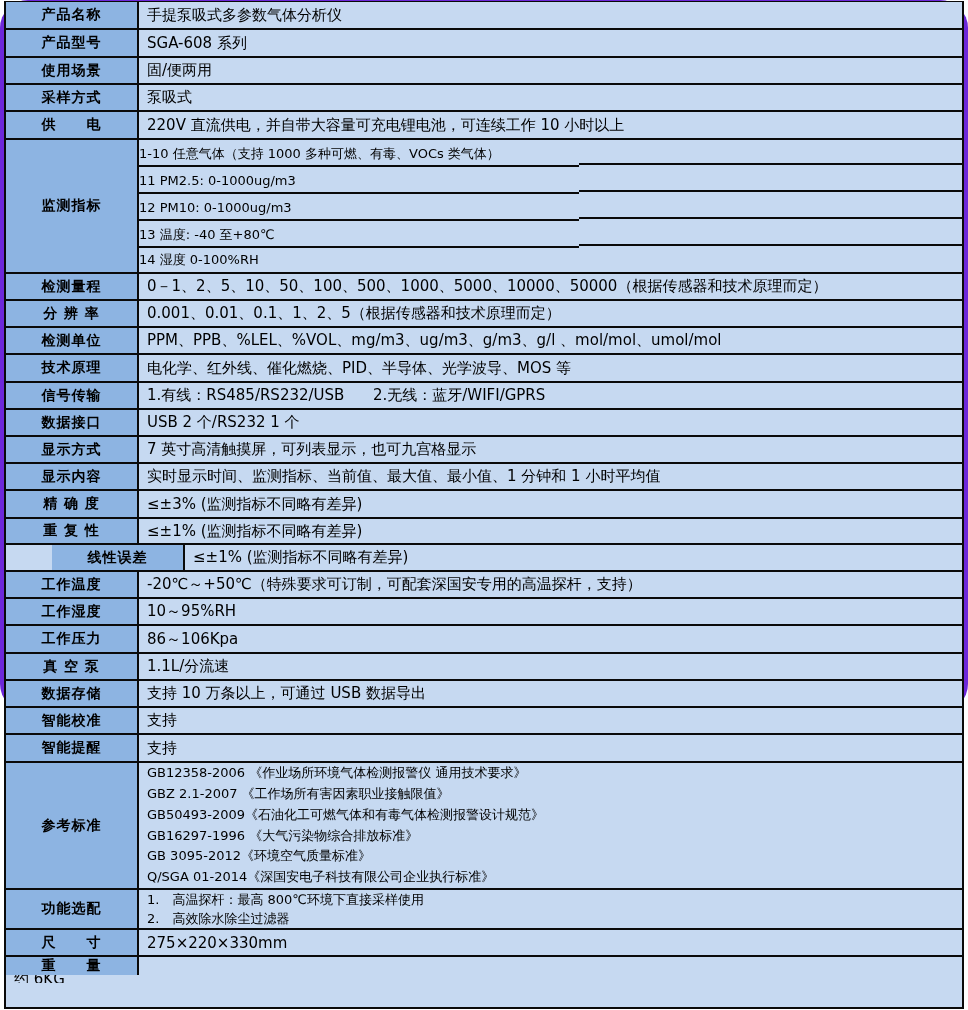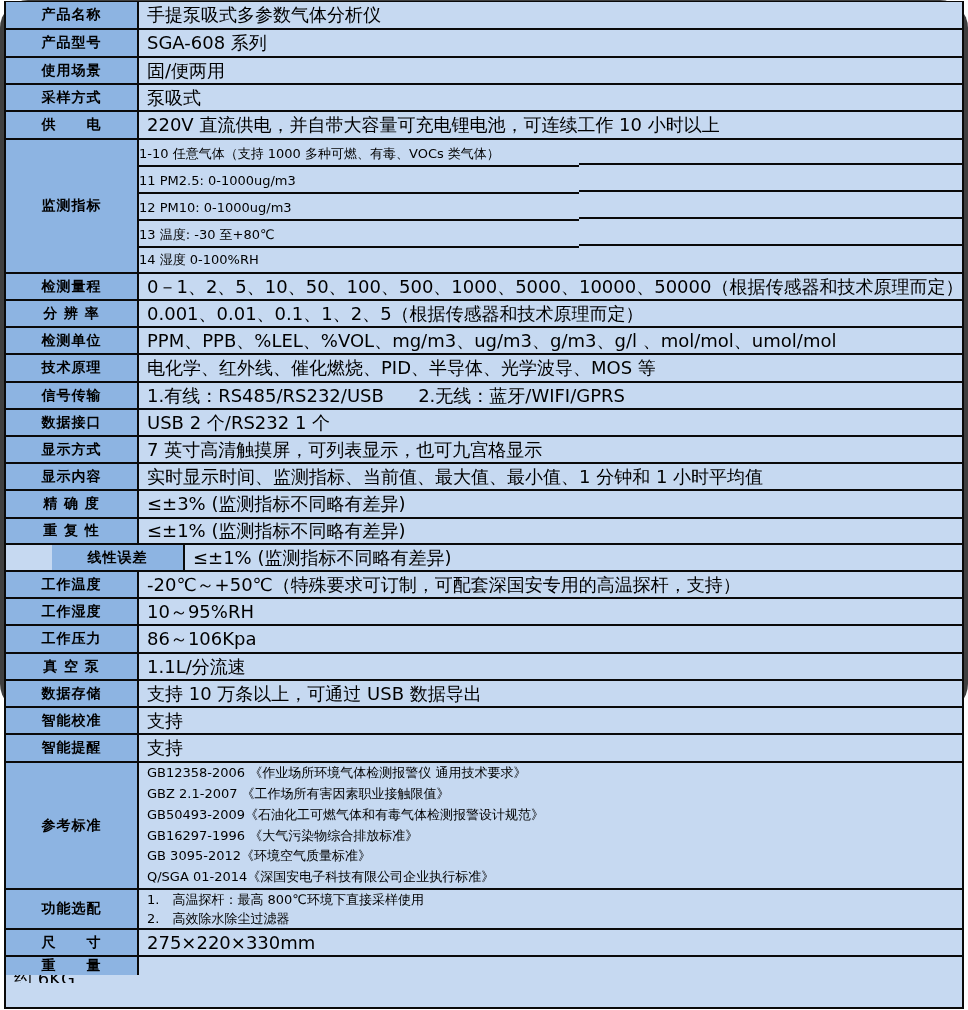--- a/index.html
+++ b/index.html
@@ -2,21 +2,21 @@
 <html><head>
 <meta charset="utf-8">
 <style>
   html,body{margin:0;padding:0;}
   body{
     width:968px;height:1010px;overflow:hidden;
     background:#ffffff;
     font-family:"DejaVu Sans", sans-serif;
     color:#000;
   }
-  .page{position:relative;width:968px;height:712px;background:#404040;border-radius:28px;}
+  .page{position:relative;width:968px;height:712px;background:#6d28d9;border-radius:28px;}
   .spec-table{
     position:absolute;left:4px;top:1px;width:960px;height:1008px;
     box-sizing:border-box;
     border:2px solid #0a0a0a;border-top-width:1px;
     background:#C6D9F1;
     display:flex;flex-direction:column;
   }
   .row{
     display:flex;box-sizing:border-box;flex-shrink:0;
     border-bottom:2px solid #0a0a0a;
@@ -25,21 +25,21 @@
   .label-cell{
     width:133px;flex-shrink:0;box-sizing:border-box;
     border-right:2px solid #0a0a0a;
     background:#8DB4E2;
     display:flex;align-items:center;justify-content:center;
     font-weight:bold;font-size:14px;letter-spacing:1px;
     text-align:center;white-space:pre;
   }
   .value-cell{
     flex:1;display:flex;align-items:center;
-    padding-left:8px;font-size:18px;white-space:pre;overflow:hidden;
+    padding-left:8px;font-size:15px;white-space:pre;overflow:hidden;
   }
   .subrows{flex:1;display:flex;flex-direction:column;overflow:hidden;}
   .subrow{
     position:relative;display:flex;align-items:center;flex-shrink:0;
     font-size:13px;white-space:pre;box-sizing:border-box;
   }
   .sep-l{position:absolute;bottom:0;left:0;width:440px;height:2px;background:#0a0a0a;}
   .sep-r{position:absolute;bottom:2px;left:440px;right:0;height:2px;background:#0a0a0a;}
   .multiline{
     flex:1;display:flex;flex-direction:column;justify-content:center;
@@ -72,21 +72,21 @@
       <div class="row" style="height: 28px;">
         <div class="label-cell">供　　电</div>
         <div class="value-cell">220V 直流供电，并自带大容量可充电锂电池，可连续工作 10 小时以上</div>
       </div>
       <div class="row" style="height: 134px;">
         <div class="label-cell">监测指标</div>
         <div class="subrows">
           <div class="subrow" style="height: 27px;"><span>1-10 任意气体（支持 1000 多种可燃、有毒、VOCs 类气体）</span><div class="sep-l"></div><div class="sep-r"></div></div>
           <div class="subrow" style="height: 27px;"><span>11 PM2.5: 0-1000ug/m3</span><div class="sep-l"></div><div class="sep-r"></div></div>
           <div class="subrow" style="height: 27px;"><span>12 PM10: 0-1000ug/m3</span><div class="sep-l"></div><div class="sep-r"></div></div>
-          <div class="subrow" style="height: 27px;"><span>13 温度: -30 至+80℃</span><div class="sep-l"></div><div class="sep-r"></div></div>
+          <div class="subrow" style="height: 27px;"><span>13 温度: -40 至+80℃</span><div class="sep-l"></div><div class="sep-r"></div></div>
           <div class="subrow" style="height: 24px;"><span>14 湿度 0-100%RH</span></div>
         </div>
       </div>
       <div class="row" style="height: 27px;">
         <div class="label-cell">检测量程</div>
         <div class="value-cell">0－1、2、5、10、50、100、500、1000、5000、10000、50000（根据传感器和技术原理而定）</div>
       </div>
       <div class="row" style="height: 27px;">
         <div class="label-cell">分 辨 率</div>
         <div class="value-cell">0.001、0.01、0.1、1、2、5（根据传感器和技术原理而定）</div>

